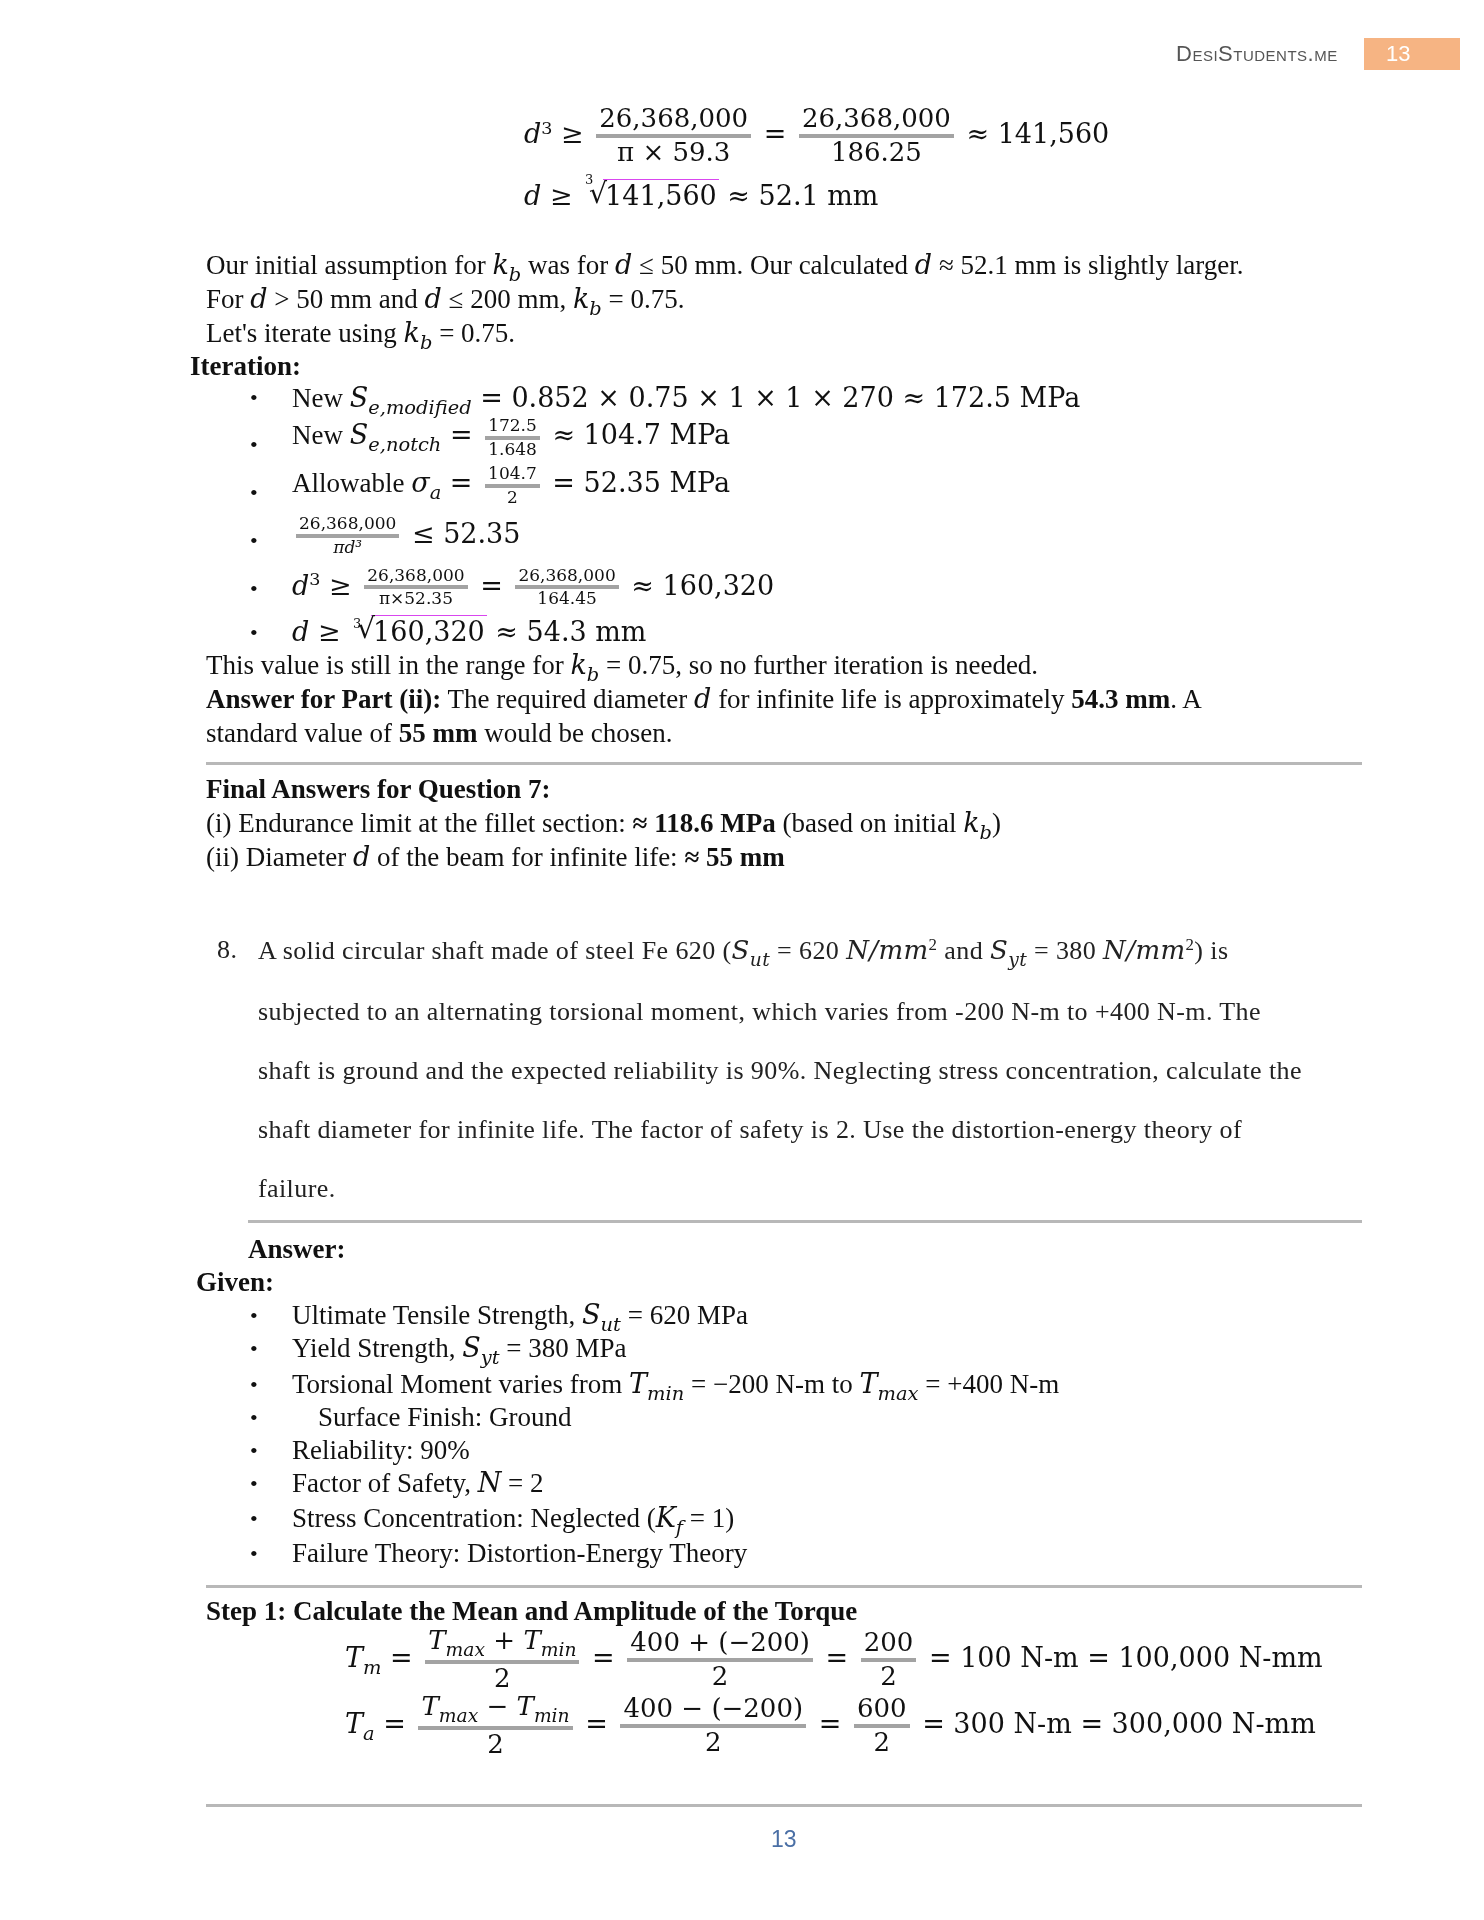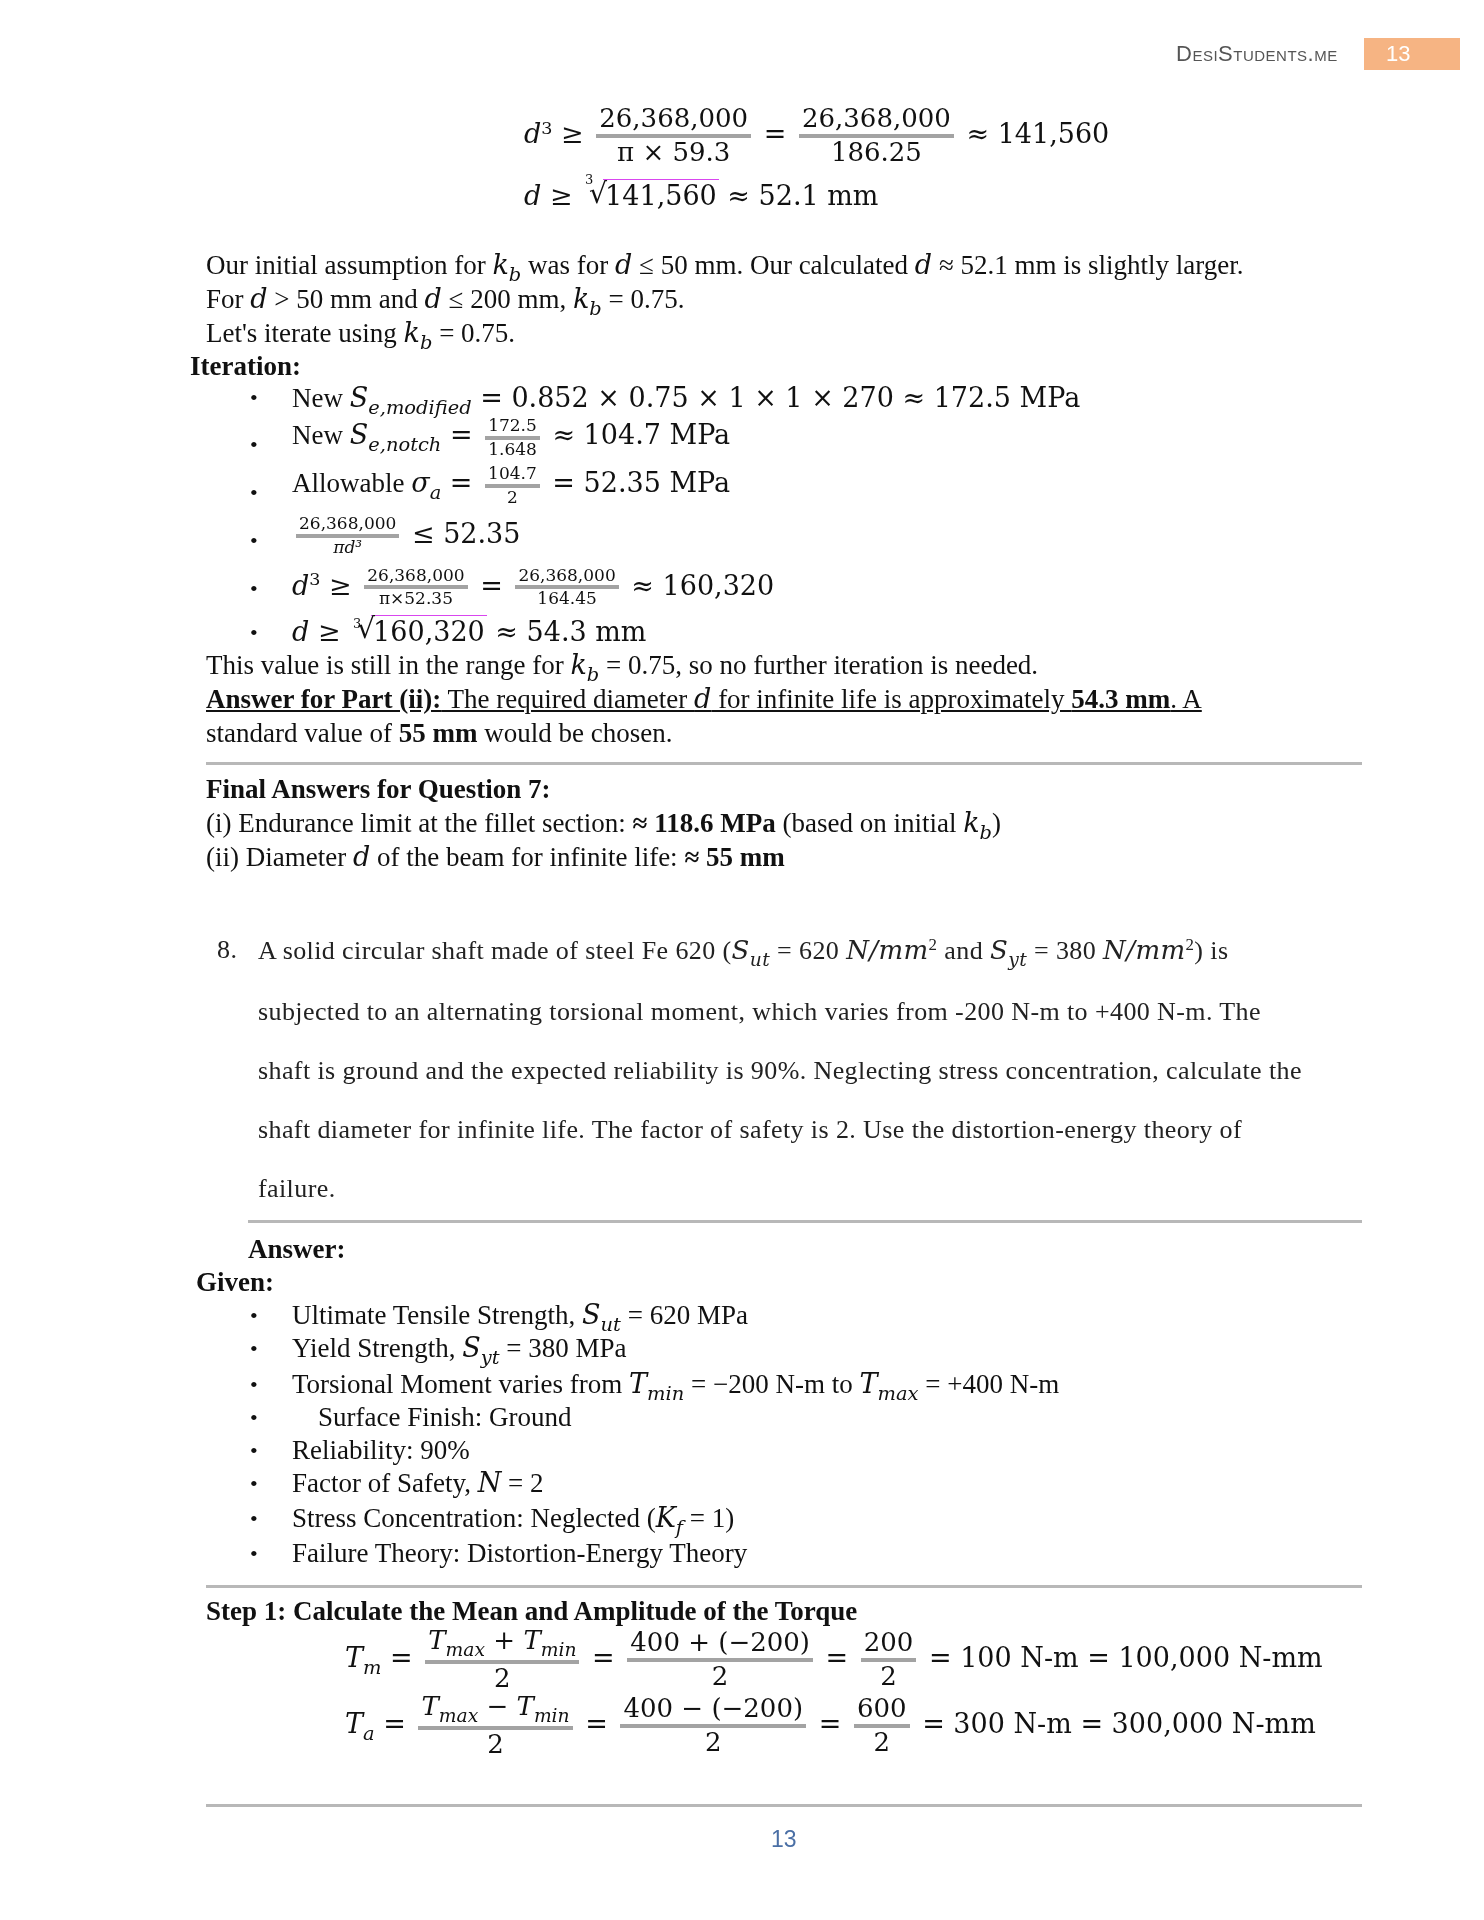--- a/index.html
+++ b/index.html
@@ -109,21 +109,21 @@
 </div>
 
 <span class="bullet" style="top:620px;">•</span>
 <div class="abs math line" style="left:292px; top:615px;">
   <span class="m">d</span><span> ≥ </span><span class="root"><span class="idx">3</span><span class="sign">√</span><span class="rad">160,320</span></span><span> ≈ 54.3 mm</span>
 </div>
 
 <div class="abs line" style="left:206px; top:648px;">
   <span>This value is still in the range for </span><span class="m">k</span><sub class="m">b</sub><span> = 0.75, so no further iteration is needed.</span>
 </div>
-<div class="abs line" style="left:206px; top:682px;text-decoration:underline;">
+<div class="abs line" style="left:206px; top:682px;">
   <b>Answer for Part (ii):</b><span> The required diameter </span><span class="m">d</span><span> for infinite life is approximately </span><b>54.3 mm</b><span>. A</span>
 </div>
 <div class="abs line" style="left:206px; top:716px;">
   <span>standard value of </span><b>55 mm</b><span> would be chosen.</span>
 </div>
 
 <div class="hr" style="left:206px; top:762px; width:1156px;"></div>
 
 <div class="abs line" style="left:206px; top:772px;"><b>Final Answers for Question 7:</b></div>
 <div class="abs line" style="left:206px; top:806px;">

